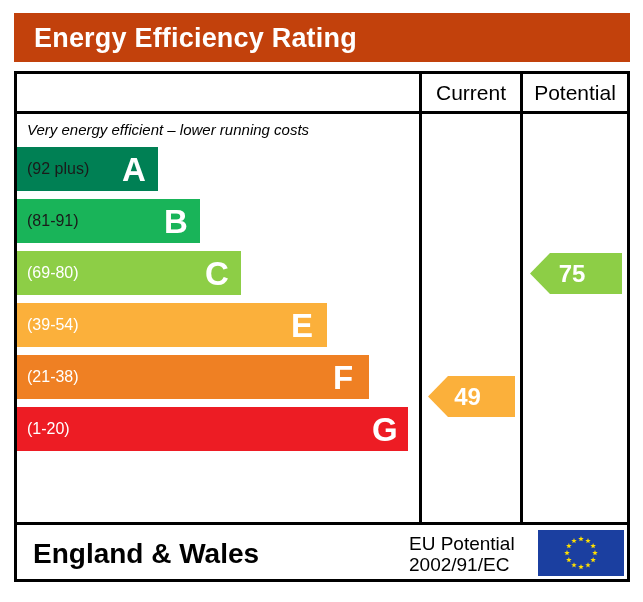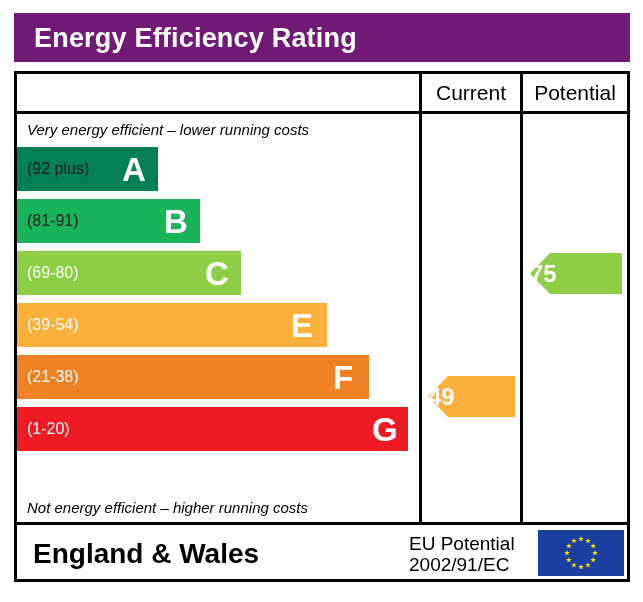--- a/index.html
+++ b/index.html
@@ -21,21 +21,21 @@
     overflow: hidden;
   }
 
   
   .title-bar {
     position: absolute;
     left: 14px;
     top: 13px;
     width: 616px;
     height: 49px;
-    background: #701a75;
+    background: #c2410c;
     box-sizing: border-box;
   }
   .title-text {
     position: absolute;
     left: 20px;
     top: 50%;
     transform: translateY(-50%);
     color: #ffffff;
     font-size: 27px;
     font-weight: bold;
@@ -156,21 +156,21 @@
   }
   .band.light .band-range { color: #1a1a1a; }
   .band.dark  .band-range { color: #ffffff; }
 
   
   .arrow {
     position: absolute;
     height: 41px;
     display: flex;
     align-items: center;
-    justify-content: flex-start;
+    justify-content: center;
     padding-right: 8px;
     box-sizing: border-box;
     color: #ffffff;
     font-size: 24px;
     font-weight: bold;
     clip-path: polygon(0% 50%, 20px 0%, 100% 0%, 100% 100%, 20px 100%);
   }
 
   
   .footer {
@@ -259,21 +259,20 @@
             <div class="band-bar" style="width: 352px; background: rgb(239, 128, 35);"></div>
             <div class="band-range">(21-38)</div>
             <div class="band-letter" style="right: auto; left: 316px;">F</div>
           </div>
           <div class="band dark">
             <div class="band-bar" style="width: 391px; background: rgb(237, 28, 36);"></div>
             <div class="band-range">(1-20)</div>
             <div class="band-letter" style="right: auto; left: 355px;">G</div>
           </div>
         </div>
-      <div class="caption bottom">Not energy efficient – higher running costs</div>
     </div>
 
     <div id="arrow-layer">
         <div class="arrow" style="left: 411px; width: 87px; background: rgb(251, 176, 59); top: 267px; margin-top: 35px;">
           <span>49</span>
         </div>
         <div class="arrow" style="left: 513px; width: 92px; background: rgb(141, 206, 70); top: 179px;">
           <span>75</span>
         </div>
       </div>

